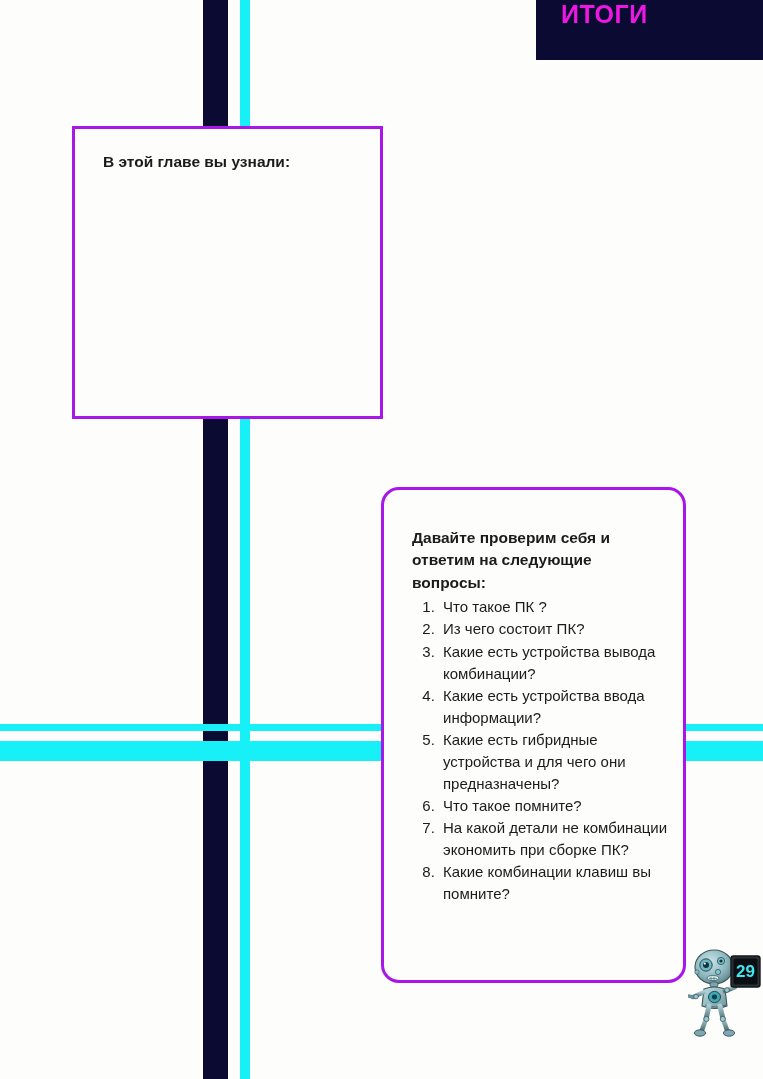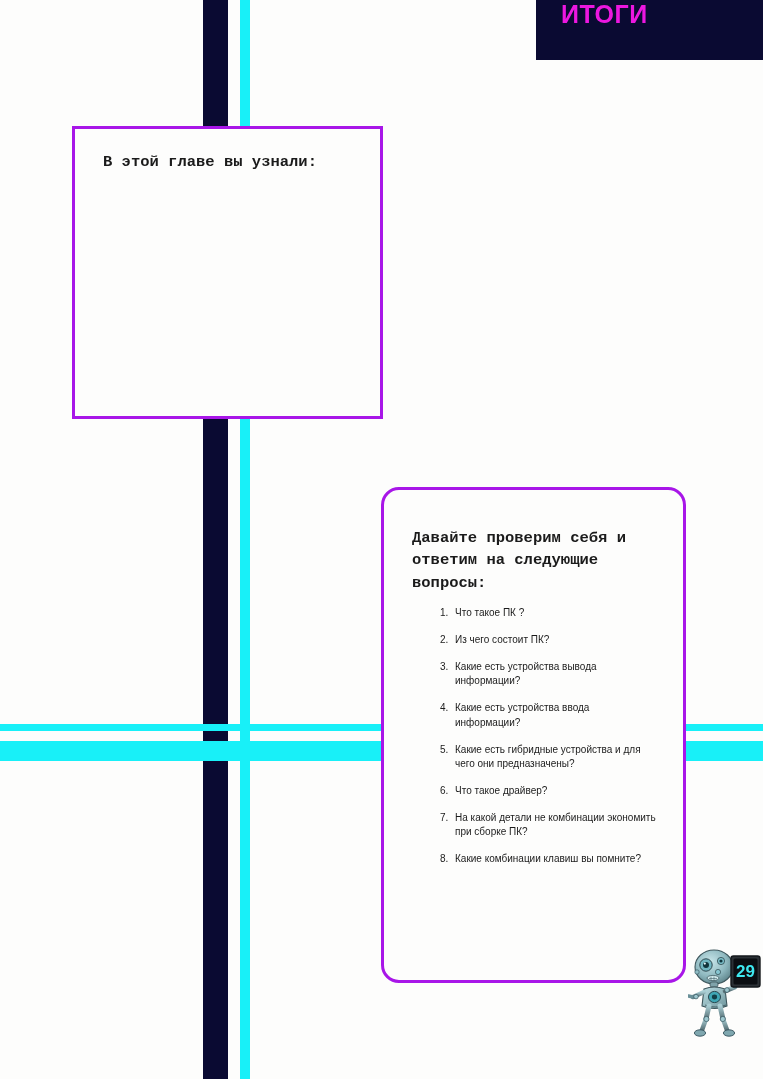--- a/index.html
+++ b/index.html
@@ -101,21 +101,20 @@
   .box-questions .box-inner {
     padding: 37px 14px 10px 28px;
   }
 
   .box-heading {
     font-size: 15.5px;
     font-weight: bold;
     color: #1b1b1b;
     line-height: 1.45;
     margin: 0 0 2px 0;
-    font-family: Liberation Mono, monospace;
   }
 
   ul.bullet-list {
     list-style: disc;
     margin: 0;
     padding-left: 22px;
   }
   ul.bullet-list li {
     font-size: 15.5px;
     color: #1b1b1b;
@@ -123,24 +122,24 @@
     margin: 0;
     padding-left: 3px;
   }
 
   ol.num-list {
     margin: 2px 0 0 0;
     padding-left: 27px;
     list-style: decimal;
   }
   ol.num-list li {
-    font-size: 10px;
+    font-size: 15px;
     color: #1b1b1b;
     line-height: 1.47;
-    margin: 12px;
+    margin: 0;
     padding-left: 4px;
   }
 
   
   .robot-wrap {
     position: absolute;
     left: 688px;
     top: 945px;
     width: 75px;
     height: 96px;
@@ -165,24 +164,24 @@
     <p class="box-heading">В этой главе вы узнали:</p>
   </div>
 </div>
 
 <div class="box box-questions">
   <div class="box-inner">
     <p class="box-heading">Давайте проверим себя и ответим на следующие вопросы:</p>
     <ol class="num-list">
       <li>Что такое ПК ?</li>
       <li>Из чего состоит ПК?</li>
-      <li>Какие есть устройства вывода информации?</li>
+      <li>Какие есть устройства вывода комбинации?</li>
       <li>Какие есть устройства ввода информации?</li>
       <li>Какие есть гибридные устройства и для чего они предназначены?</li>
-      <li>Что такое драйвер?</li>
+      <li>Что такое помните?</li>
       <li>На какой детали не комбинации экономить при сборке ПК?</li>
       <li>Какие комбинации клавиш вы помните?</li>
     </ol>
   </div>
 </div>
 
 <div class="robot-wrap">
   <svg width="75" height="96" viewBox="0 0 75 96" xmlns="http://www.w3.org/2000/svg">
     <defs>
       <radialGradient id="headg" cx="40%" cy="35%" r="70%">

